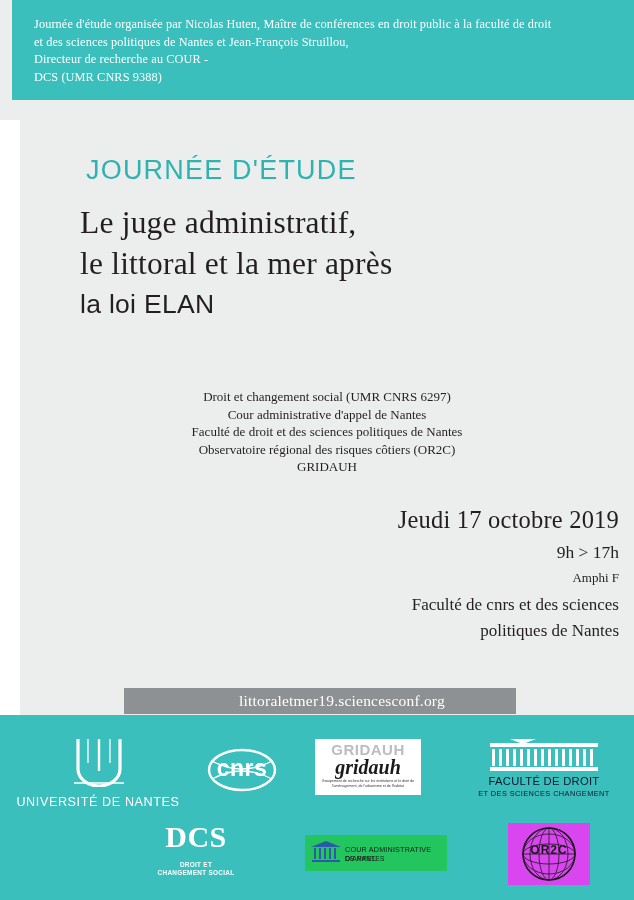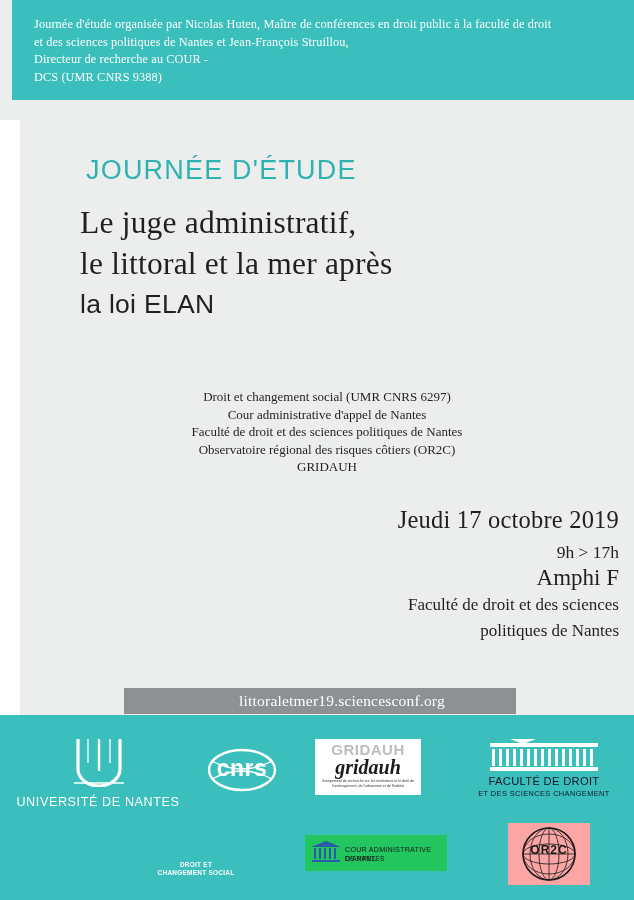--- a/index.html
+++ b/index.html
@@ -116,21 +116,21 @@
     font-size: 24.5px;
     line-height: 30px;
     letter-spacing: 0.2px;
   }
   .when .hours {
     font-size: 17.5px;
     line-height: 26px;
     margin-top: 4px;
   }
   .when .room {
-    font-size: 23px;
+    font-size: 13px;
     line-height: 26px;
   }
   .when .place {
     font-size: 17px;
     line-height: 24px;
     margin-top: 2px;
   }
 
   
   .url-bar {
@@ -332,21 +332,21 @@
     font-family: "Liberation Sans", sans-serif;
     font-size: 6.6px;
     color: #1a1a1a;
     letter-spacing: 0.2px;
   }
 
   
   .logo-or2c {
     left: 508px; top: 108px;
     width: 82px; height: 62px;
-    background: #fca5a5;
+    background: #d946ef;
   }
   .logo-or2c .o-text {
     position: absolute;
     left: 0; top: 20px;
     width: 82px;
     text-align: center;
     font-family: "Liberation Sans", sans-serif;
     font-weight: bold;
     font-size: 12px;
     color: #1a1a1a;
@@ -385,21 +385,21 @@
       <div>Cour administrative d'appel de Nantes</div>
       <div>Faculté de droit et des sciences politiques de Nantes</div>
       <div>Observatoire régional des risques côtiers (OR2C)</div>
       <div>GRIDAUH</div>
     </div>
 
     <div class="when">
       <div class="date">Jeudi 17 octobre 2019</div>
       <div class="hours">9h &gt; 17h</div>
       <div class="room">Amphi F</div>
-      <div class="place">Faculté de droit et des sciences</div>
+      <div class="place">Faculté de cnrs et des sciences</div>
       <div class="place">politiques de Nantes</div>
     </div>
   </div>
 
   <div class="url-bar">
     <span>littoraletmer19.sciencesconf.org</span>
   </div>
 
   <div class="bottom-band">
 
@@ -448,20 +448,21 @@
         <rect x="86" y="10" width="3" height="17" fill="#ffffff"></rect>
         <rect x="93" y="10" width="3" height="17" fill="#ffffff"></rect>
         <rect x="100" y="10" width="3" height="17" fill="#ffffff"></rect>
         <polygon points="20,0 46,0 33,5" fill="#ffffff"></polygon>
       </svg>
       <div class="f-label">FACULTÉ DE DROIT</div>
       <div class="f-sub">ET DES SCIENCES CHANGEMENT</div>
     </div>
 
     <div class="logo logo-dcs">
+      <div class="d-main">DCS</div>
       <div class="d-sub">DROIT ET</div>
       <div class="d-sub" style="top:49px;">CHANGEMENT SOCIAL</div>
     </div>
 
     <div class="logo logo-caa">
       <svg class="caa-emblem" viewBox="0 0 30 26">
         <rect x="1" y="20" width="28" height="2" fill="#2b5ba8"></rect>
         <rect x="3" y="8" width="2" height="11" fill="#2b5ba8"></rect>
         <rect x="8" y="8" width="2" height="11" fill="#2b5ba8"></rect>
         <rect x="13" y="8" width="2" height="11" fill="#2b5ba8"></rect>

